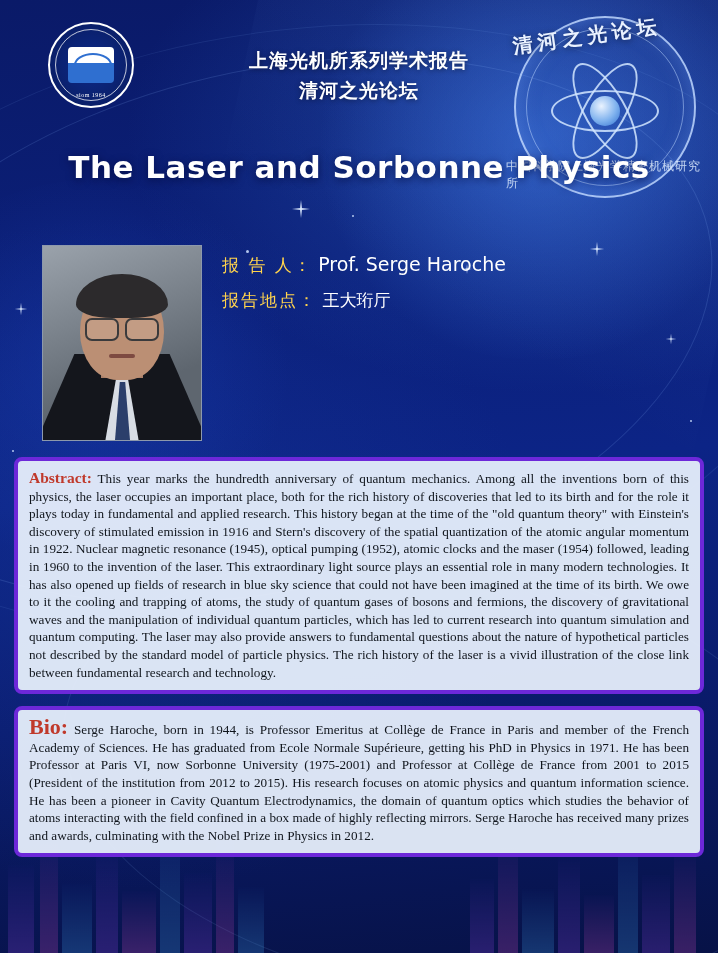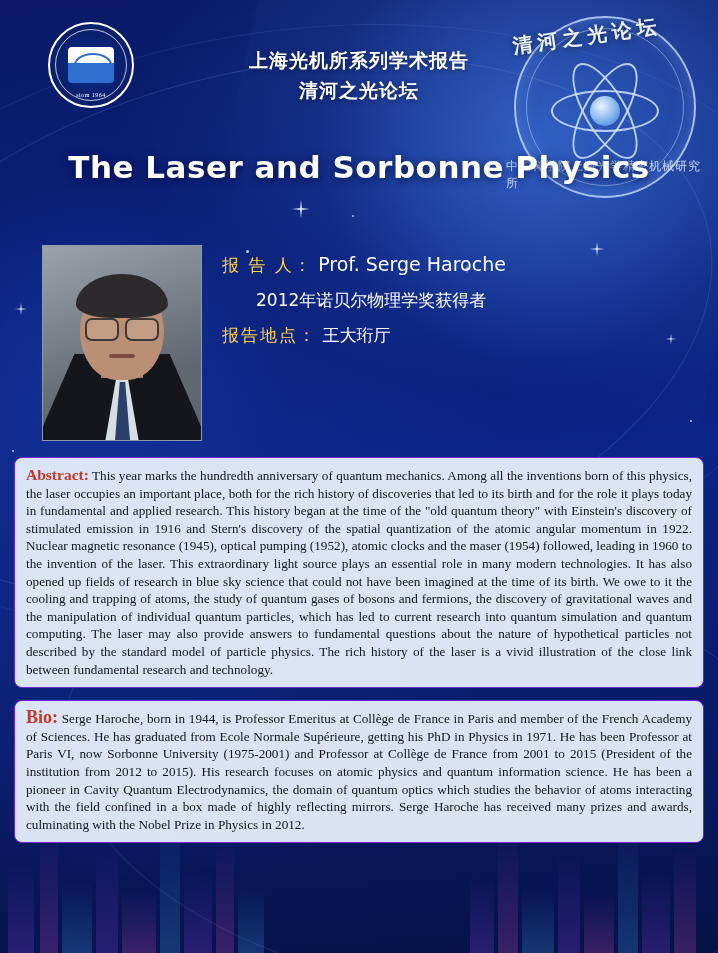--- a/index.html
+++ b/index.html
@@ -203,37 +203,37 @@
   .si-label { color: #ffd34d; font-weight: 400; letter-spacing: 2px; }
   .si-value { color: #ffffff; }
   .si-name { font-family: "DejaVu Sans", sans-serif; font-size: 19px; font-weight: 400; }
   .si-indent { padding-left: 34px; }
 
   
   .panel {
     position: relative;
     margin: 1px 14px 12px 14px;
     background: rgba(232,240,252,0.94);
-    border: 1px solid #6d28d9;
+    border: 4px solid #6d28d9;
     border-radius: 8px;
     padding: 8px 11px 9px 11px;
     color: #10151c;
     font-family: "Liberation Serif", serif;
     font-size: 13.2px;
     line-height: 17.6px;
     text-align: justify;
   }
   .panel-abstract { margin-top: 16px; }
   .tag {
     color: #c0392b;
     font-weight: 700;
     font-size: 15.5px;
     font-family: "Liberation Serif", serif;
   }
-  .tag-bio { font-size: 18px; }
+  .tag-bio { font-size: 22px; }
 </style>
 </head>
 <body>
 
 <div class="bg-layer">
   <div class="glow-a"></div>
   <div class="glow-b"></div>
   <div class="beam"></div>
   <div class="swoosh sw1"></div>
   <div class="swoosh sw2"></div>
@@ -311,21 +311,20 @@
     <div class="hair"></div>
     <div class="glasses"></div>
     <div class="mouth"></div>
   </div>
 
   <div class="speaker-info">
     <div class="si-row">
       <span class="si-label">报 告 人：</span>
       <span class="si-name">Prof. Serge Haroche</span>
     </div>
-    <div class="si-row si-indent">2012年诺贝尔物理学奖获得者</div>
     <div class="si-row">
       <span class="si-label">报告地点：</span>
       <span class="si-value">王大珩厅</span>
     </div>
   </div>
 </div>
 
 <div class="panel panel-abstract">
   <span class="tag">Abstract:</span>
   <span>This year marks the hundredth anniversary of quantum mechanics. Among all the inventions born of this physics, the laser occupies an important place, both for the rich history of discoveries that led to its birth and for the role it plays today in fundamental and applied research. This history began at the time of the "old quantum theory" with Einstein's discovery of stimulated emission in 1916 and Stern's discovery of the spatial quantization of the atomic angular momentum in 1922. Nuclear magnetic resonance (1945), optical pumping (1952), atomic clocks and the maser (1954) followed, leading in 1960 to the invention of the laser. This extraordinary light source plays an essential role in many modern technologies. It has also opened up fields of research in blue sky science that could not have been imagined at the time of its birth. We owe to it the cooling and trapping of atoms, the study of quantum gases of bosons and fermions, the discovery of gravitational waves and the manipulation of individual quantum particles, which has led to current research into quantum simulation and quantum computing. The laser may also provide answers to fundamental questions about the nature of hypothetical particles not described by the standard model of particle physics.  The rich history of the laser is a vivid illustration of the close link  between fundamental  research and technology.</span>

